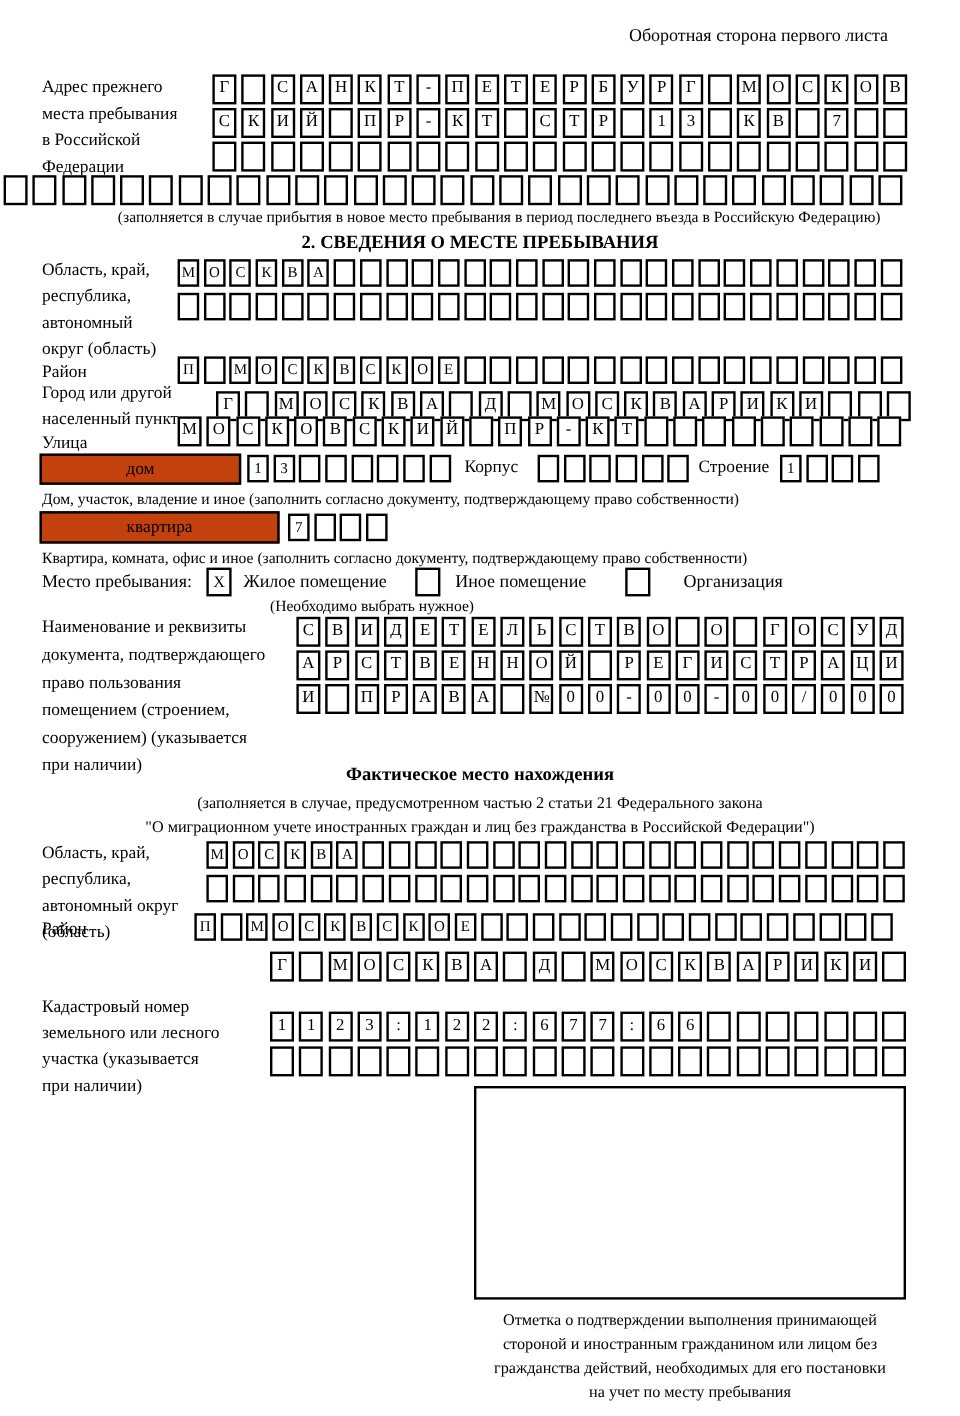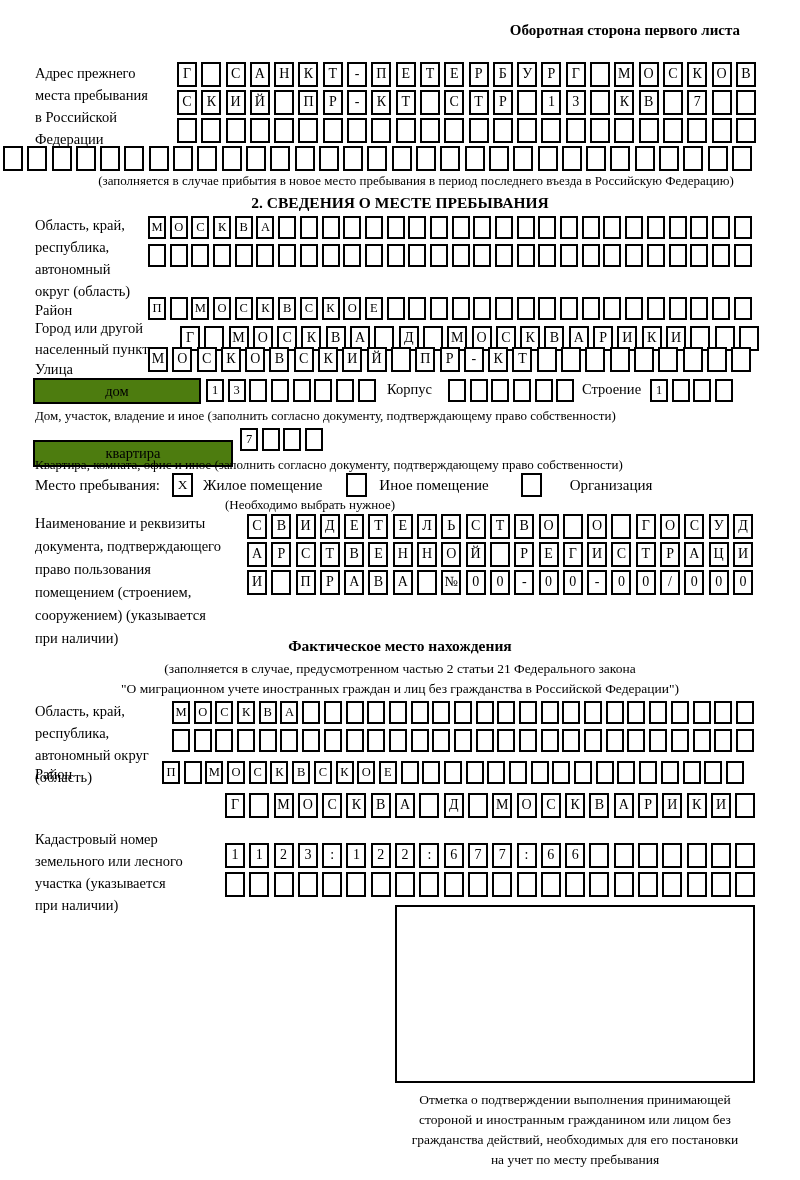--- a/index.html
+++ b/index.html
@@ -9,26 +9,26 @@
   .lbl{font-size:14.5px;line-height:22px;white-space:pre-line;}
   .cells{white-space:nowrap;}
   .c{display:inline-block;box-sizing:border-box;border:2px solid #000;text-align:center;
      vertical-align:top;background:#fff;}
   .cwL .c{width:20px;height:25px;margin-right:4.3px;font-size:14px;line-height:20px;}
   .cwM .c{width:18px;height:23px;margin-right:3.7px;font-size:12.5px;line-height:18px;}
   .title{font-weight:bold;text-align:center;font-size:15.5px;width:100%;}
   .cap{font-size:13px;text-align:center;width:100%;}
   .capl{font-size:13px;text-align:left;}
   .wbox{border:2px solid #000;box-sizing:border-box;text-align:center;font-size:14.5px;
-        display:flex;align-items:center;justify-content:center;background:#4d7c0f;}
+        display:flex;align-items:center;justify-content:center;background:#c2410c;}
   .chk{display:inline-block;width:21px;height:24px;border:2px solid #000;text-align:center;
        font-size:13.5px;line-height:20px;box-sizing:border-box;vertical-align:middle;background:#fff;}
   .stayrow{display:flex;align-items:center;font-size:15px;}
   .stamp{border:2px solid #000;box-sizing:border-box;background:#fff;}
-  .hdr{font-size:15px;text-align:right;font-weight:bold;}
+  .hdr{font-size:15px;text-align:right;}
   .pre{white-space:pre-line;}
 </style>
 </head>
 <body>
 
 <div class="page">
 
   <div class="abs hdr" style="top:22px;right:60px;">Оборотная сторона первого листа</div>
 
   <div class="abs lbl" style="left:35px;top:62px;width:145px;">Адрес прежнего
@@ -61,21 +61,21 @@
   <div class="abs cells cwL" style="left:148px;top:347px;"><span class="c">М</span><span class="c">О</span><span class="c">С</span><span class="c">К</span><span class="c">О</span><span class="c">В</span><span class="c">С</span><span class="c">К</span><span class="c">И</span><span class="c">Й</span><span class="c"></span><span class="c">П</span><span class="c">Р</span><span class="c">-</span><span class="c">К</span><span class="c">Т</span><span class="c"></span><span class="c"></span><span class="c"></span><span class="c"></span><span class="c"></span><span class="c"></span><span class="c"></span><span class="c"></span><span class="c"></span></div>
 
   <div class="abs wbox" style="left:33px;top:378px;width:168px;height:26px;">дом</div>
   <div class="abs cells cwM" style="left:206px;top:379px;"><span class="c">1</span><span class="c">3</span><span class="c"></span><span class="c"></span><span class="c"></span><span class="c"></span><span class="c"></span><span class="c"></span></div>
   <div class="abs" style="left:387px;top:381px;font-size:14.5px;">Корпус</div>
   <div class="abs cells cwM" style="left:448px;top:379px;"><span class="c"></span><span class="c"></span><span class="c"></span><span class="c"></span><span class="c"></span><span class="c"></span></div>
   <div class="abs" style="left:582px;top:381px;font-size:14.5px;">Строение</div>
   <div class="abs cells cwM" style="left:650px;top:379px;"><span class="c">1</span><span class="c"></span><span class="c"></span><span class="c"></span></div>
   <div class="abs capl" style="left:35px;top:408px;">Дом, участок, владение и иное (заполнить согласно документу, подтверждающему право собственности)</div>
 
-  <div class="abs wbox" style="left:33px;top:440px;width:200px;height:27px;">квартира</div>
+  <div class="abs wbox" style="left:33px;top:426px;width:200px;height:27px;">квартира</div>
   <div class="abs cells cwM" style="left:240px;top:428px;"><span class="c">7</span><span class="c"></span><span class="c"></span><span class="c"></span></div>
   <div class="abs stayrow" style="left:35px;top:472px;height:26px;">
     <span>Место пребывания:</span>
     <span class="chk" style="margin-left:12px;">X</span>
     <span style="margin-left:10px;">Жилое помещение</span>
     <span class="chk" style="margin-left:24px;"></span>
     <span style="margin-left:12px;">Иное помещение</span>
     <span class="chk" style="margin-left:32px;"></span>
     <span style="margin-left:28px;">Организация</span>
   </div>

